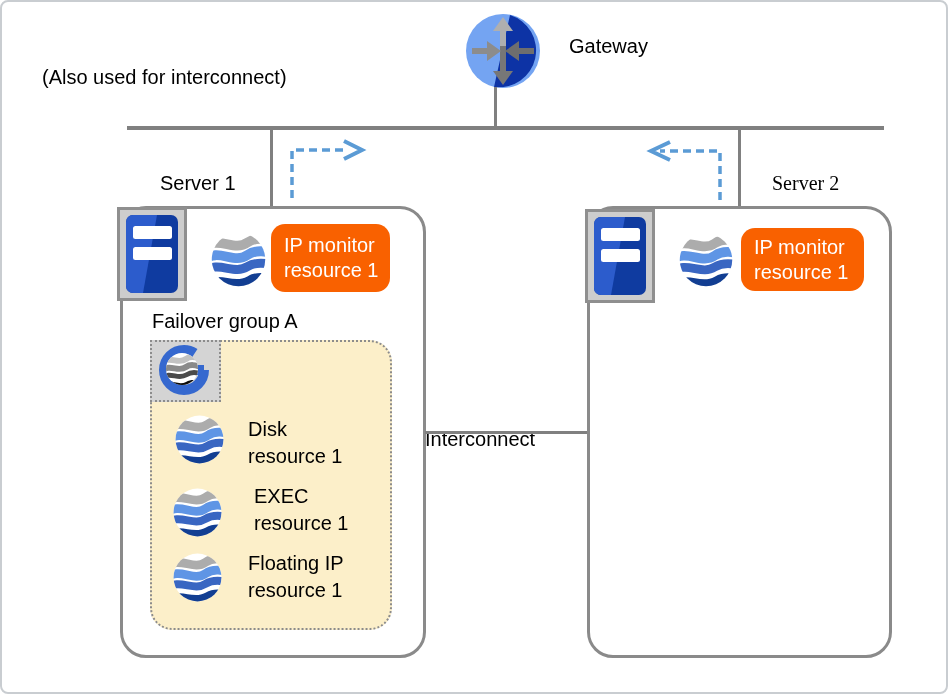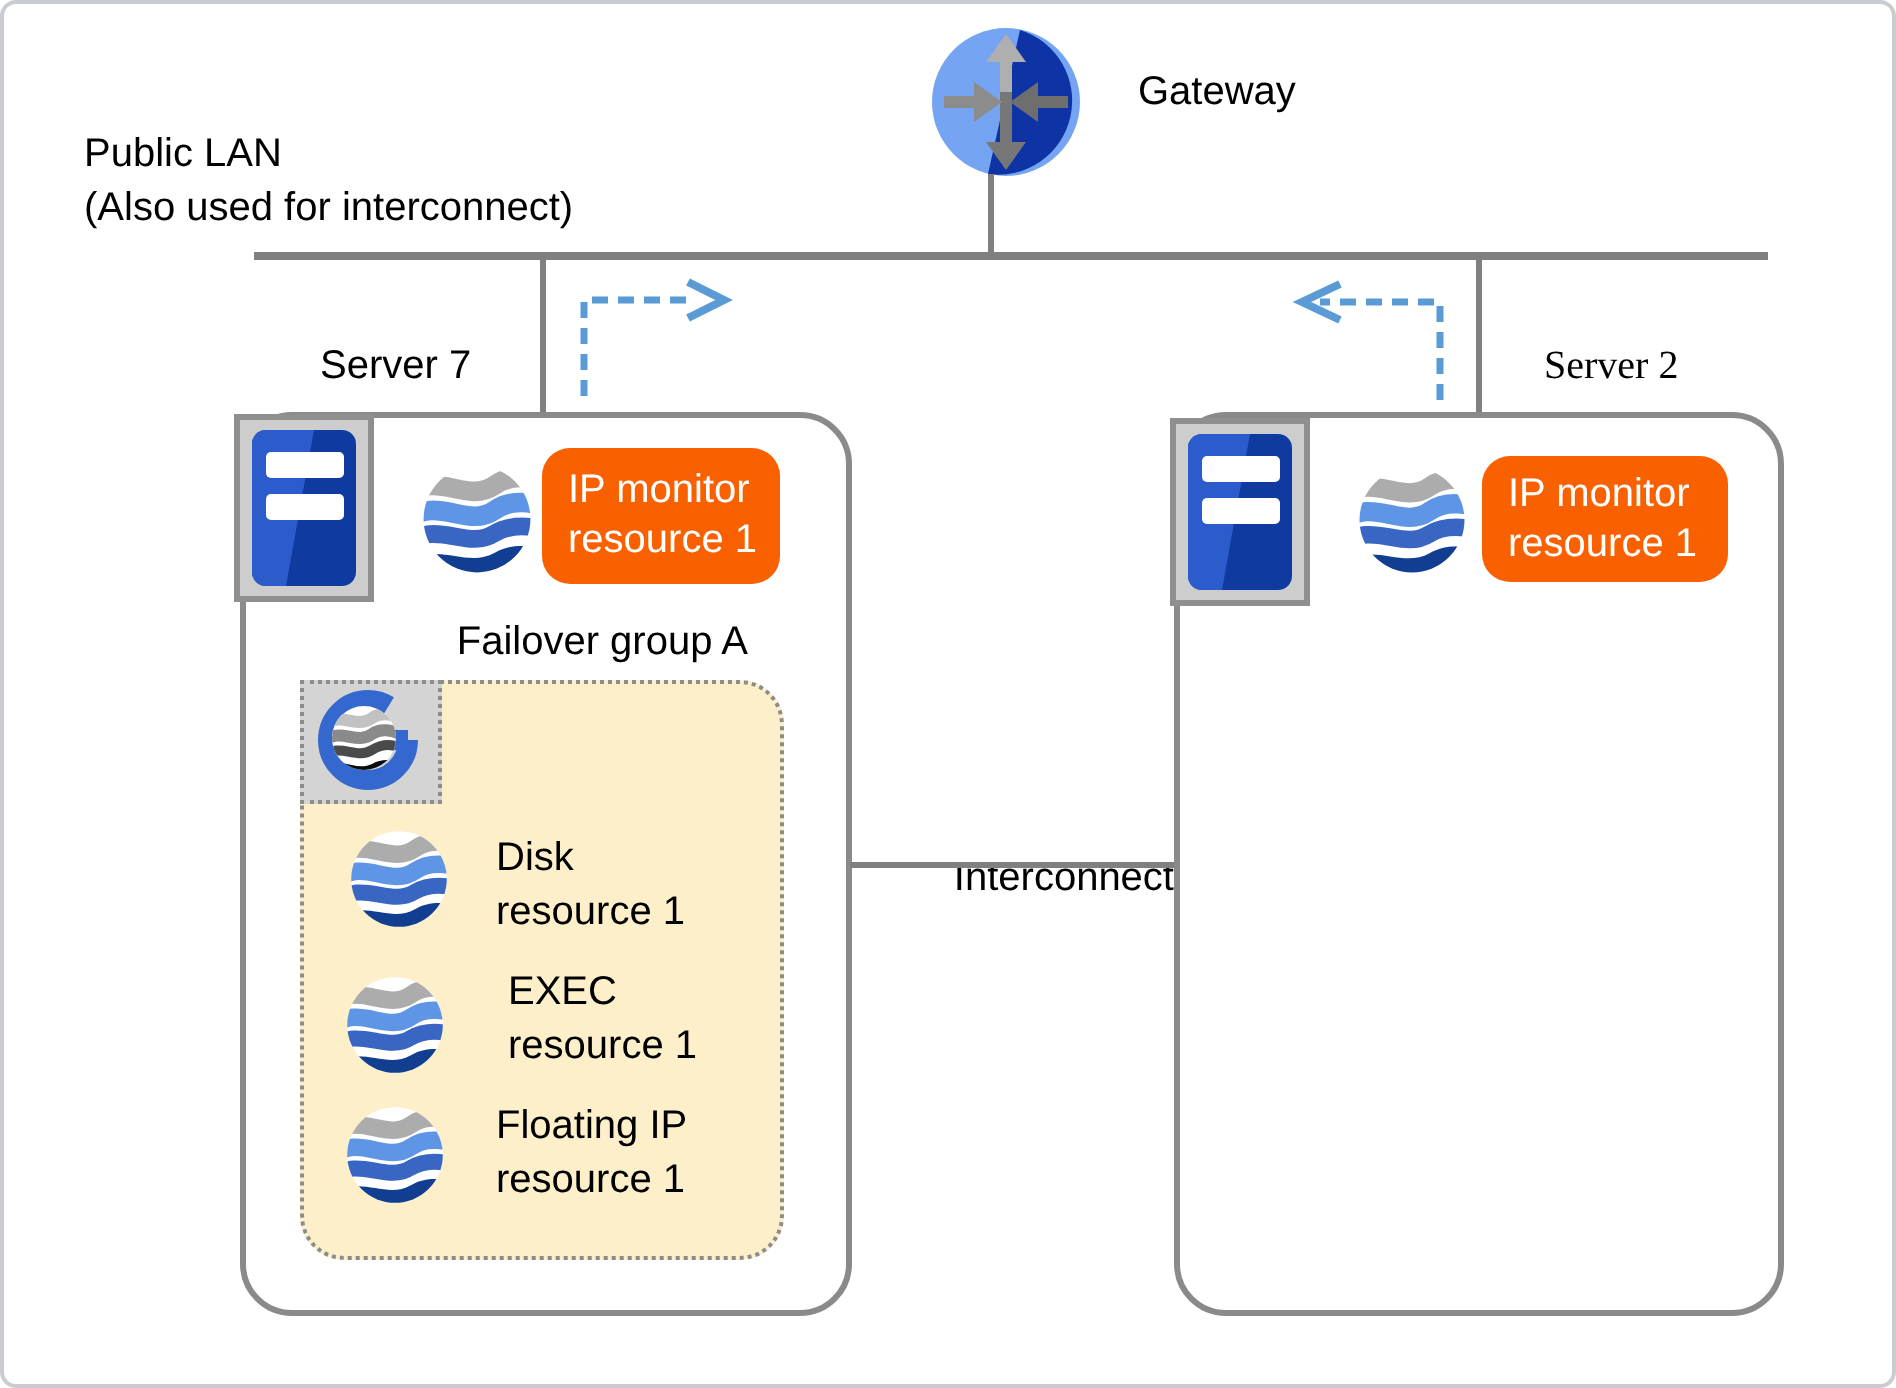--- a/index.html
+++ b/index.html
@@ -19,21 +19,21 @@
     position:absolute;box-sizing:border-box;background:#fcefc9;
     border:2px dotted #8c8c8c;border-radius:22px;
   }
   .icon-square{
     position:absolute;box-sizing:border-box;
   }
   .badge{
     position:absolute;box-sizing:border-box;background:#f96100;border-radius:14px;
     color:#ffffff;font-size:20px;line-height:25px;padding:9px 8px 0 13px;
   }
-  .center{text-align:right;}
+  .center{text-align:left;}
   svg{display:block;}
 </style>
 </head>
 <body>
 
 <div class="canvas">
 
   <svg width="0" height="0" style="position:absolute" aria-hidden="true">
     <defs>
       <clipPath id="wclip">
@@ -70,29 +70,28 @@
     <polygon points="46,75 36,61 56,61" fill="#777777"></polygon>
     <line x1="15" y1="41" x2="33" y2="41" stroke="#8c8c8c" stroke-width="6"></line>
     <polygon points="44,41 30,31 30,51" fill="#8c8c8c"></polygon>
     <line x1="77" y1="41" x2="59" y2="41" stroke="#6e6e6e" stroke-width="6"></line>
     <polygon points="48,41 62,31 62,51" fill="#6e6e6e"></polygon>
   </svg>
   <div class="gray-line" style="left:492px;top:85px;width:3px;height:42px;"></div>
   <div class="lbl" style="left:567px;top:31px;text-align:right;">Gateway</div>
 
   <div class="lbl" style="left:40px;top:62px;">
-    <div>Public LAN</div>
     <div>(Also used for interconnect)</div>
   </div>
 
   <div class="gray-line" style="left:125px;top:124px;width:757px;height:4px;"></div>
   <div class="gray-line" style="left:268px;top:128px;width:3px;height:76px;"></div>
   <div class="gray-line" style="left:736px;top:128px;width:3px;height:76px;"></div>
 
-  <div class="lbl" style="left:158px;top:168px;">Server 7</div>
+  <div class="lbl" style="left:158px;top:168px;">Server 1</div>
   <div class="lbl" style="left:770px;top:168px;font-family:Liberation Serif, serif;">Server 2</div>
 
   <svg class="abs" style="left:278px;top:136px;" width="100" height="62" viewBox="0 0 100 62">
     <path d="M12,60 L12,12 L64,12" stroke="#5b9bd5" stroke-width="3.5" stroke-dasharray="8 5" fill="none"></path>
     <path d="M64,3 L82,12 L64,21" stroke="#5b9bd5" stroke-width="4" fill="none"></path>
   </svg>
   <svg class="abs" style="left:628px;top:136px;" width="100" height="64" viewBox="0 0 100 64">
     <path d="M90,62 L90,13 L30,13" stroke="#5b9bd5" stroke-width="3.5" stroke-dasharray="8 5" fill="none"></path>
     <path d="M40,4 L21,13 L40,22" stroke="#5b9bd5" stroke-width="4" fill="none"></path>
   </svg>

